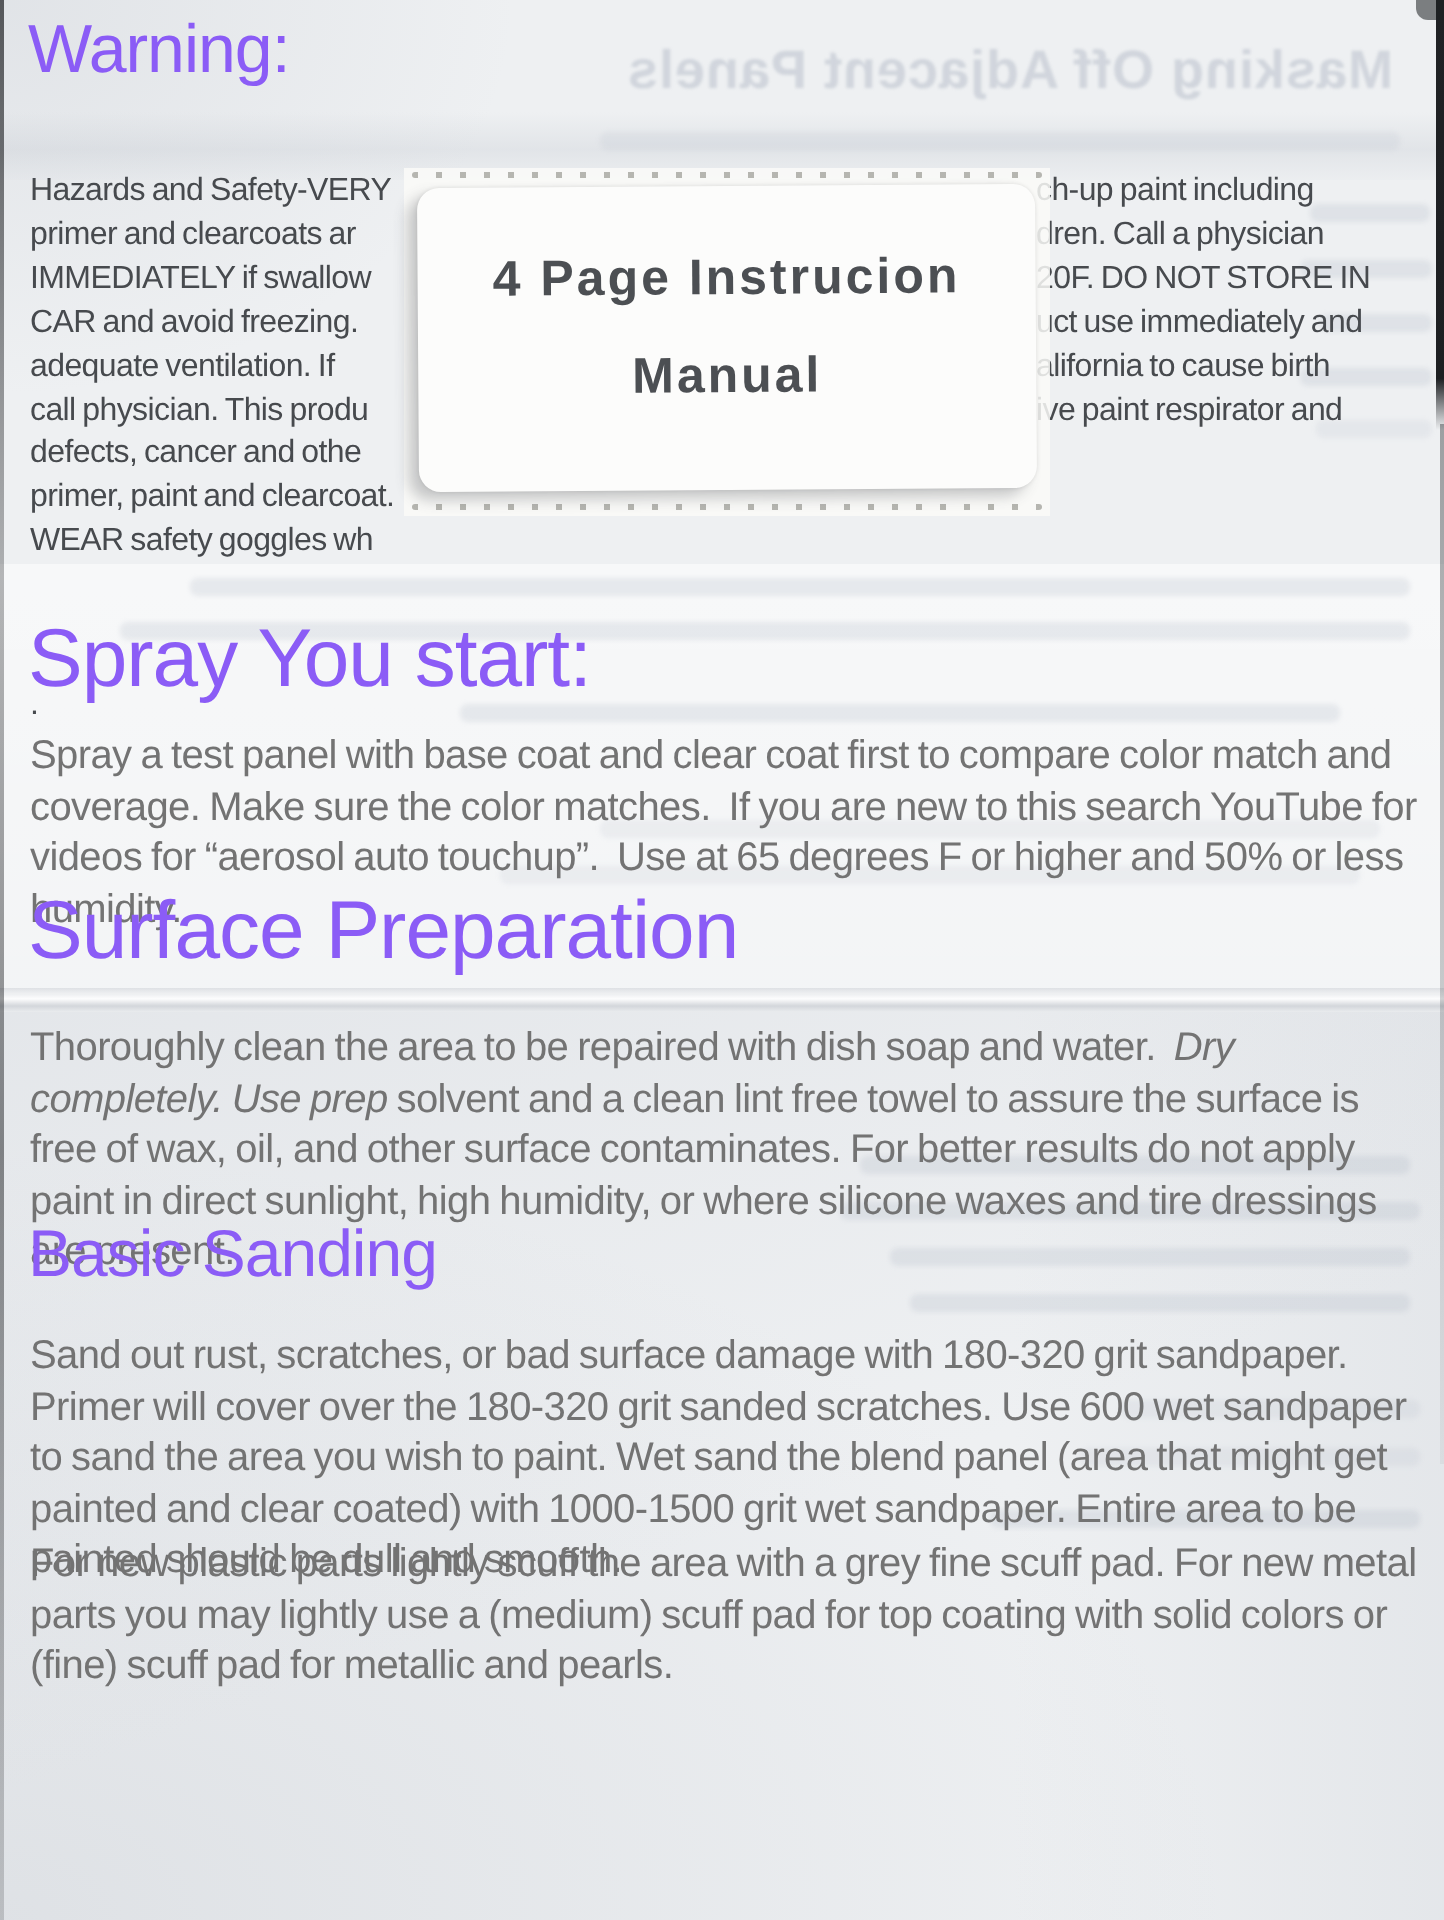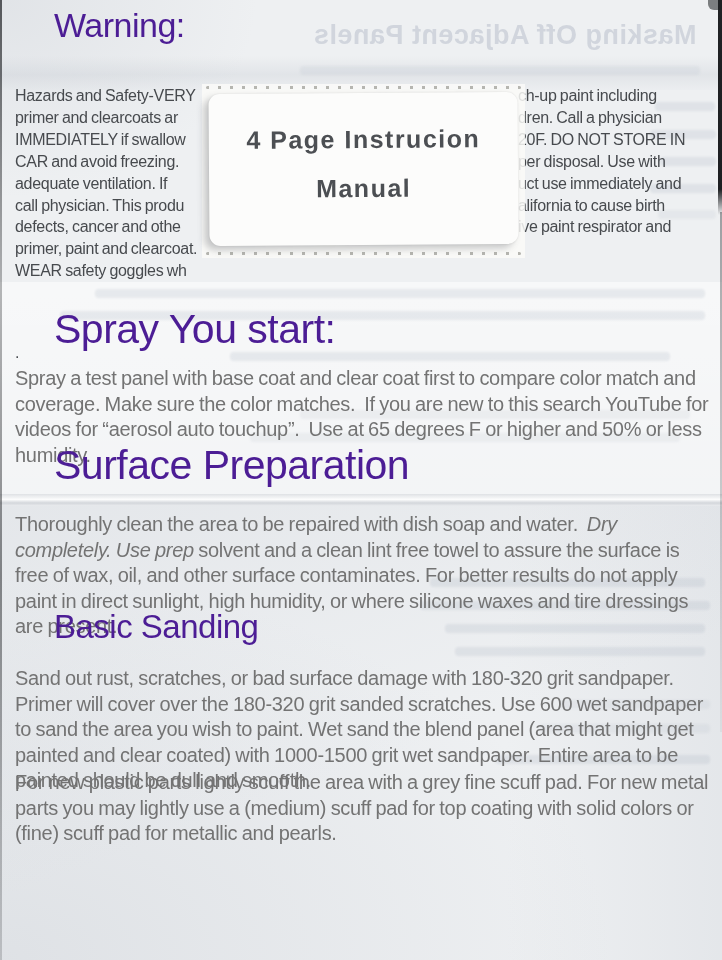--- a/index.html
+++ b/index.html
@@ -44,23 +44,22 @@
     text-align:center;
     white-space:nowrap;
   }
   .ghost { position:absolute; height:9px; border-radius:4px; z-index:1;
     background:rgba(150,158,176,0.17); filter:blur(1.3px); }
   .ghost.lite { background:rgba(150,158,176,0.10); }
 
   
   .doc-heading {
     position:absolute; left:14px; z-index:2;
-    font-weight:400; color:#4c1d95; letter-spacing:-0.5px;
+    font-weight:400; color:#8b5cf6; letter-spacing:-0.5px;
     white-space:nowrap;
-    margin-left:40px;
   }
   .h-warning { top:6px;  font-size:34px; }
   .h-before  { top:306px; font-size:41px; }
   .h-surface { top:442px; font-size:41px; }
   .h-sanding { top:608px; font-size:33px; }
 
   .body-text {
     position:absolute; left:15px; z-index:2;
     font-size:20px; line-height:25.6px;
     letter-spacing:-0.3px; word-spacing:-0.8px;
@@ -148,21 +147,20 @@
   <div class="ln">call physician. This produ</div>
   <div class="ln">defects, cancer and othe</div>
   <div class="ln">primer, paint and clearcoat.</div>
   <div class="ln">WEAR safety goggles wh</div>
 </div>
 
 <div class="warn-col warn-right">
   <div class="ln">ch-up paint including</div>
   <div class="ln">dren. Call a physician</div>
   <div class="ln">20F. DO NOT STORE IN</div>
-  <div class="ln">per disposal. Use with</div>
   <div class="ln">uct use immediately and</div>
   <div class="ln">alifornia to cause birth</div>
   <div class="ln">ive paint respirator and</div>
 </div>
 
 <div class="sticker-liner">
   <div class="perf perf-top"></div>
   <div class="perf perf-bottom"></div>
   <div class="sticker-label">
     <div class="sticker-line1">4 Page Instrucion</div>

